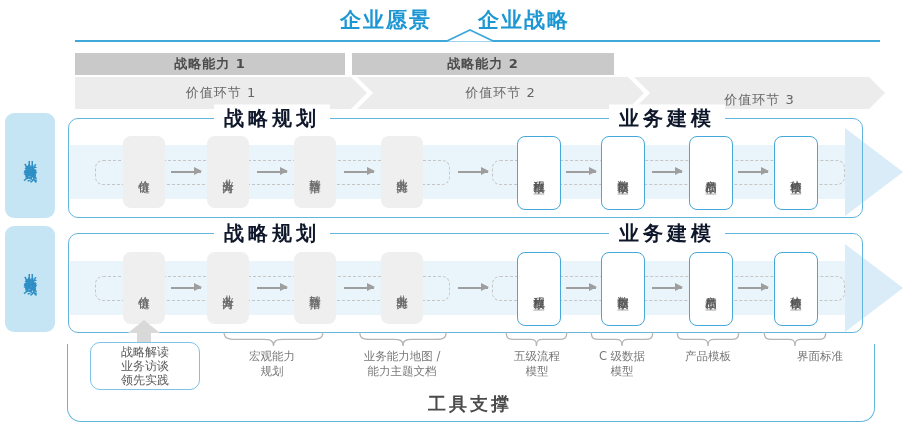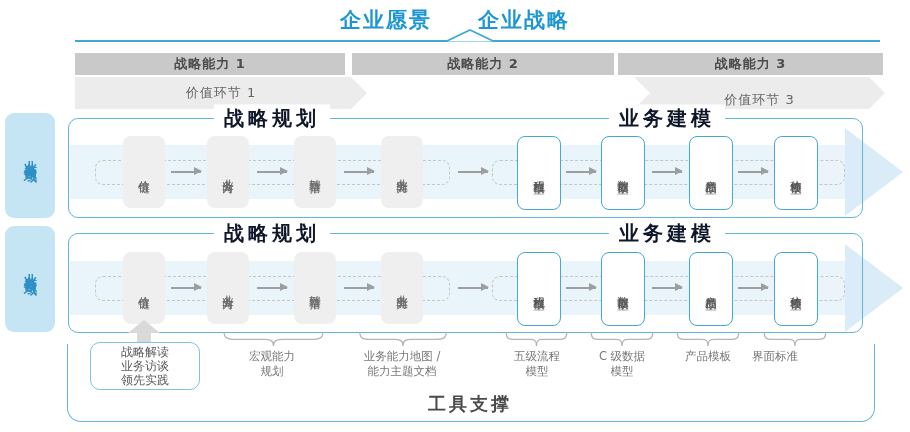--- a/index.html
+++ b/index.html
@@ -64,26 +64,26 @@
   <svg class="abs" style="left:446px;top:29px;" width="48" height="13">
     <path d="M0,12.5 L24,1 L48,12.5" fill="#ffffff" stroke="#3fa8da" stroke-width="1.6"></path>
   </svg>
 
   <div class="abs bar" style="left:75px;width:270px;">
       <span>战略能力 1</span>
     </div>
   <div class="abs bar" style="left:352px;width:262px;">
       <span>战略能力 2</span>
     </div>
-  <div class="abs bar" style="left:618px;width:265px;">
-      <span>战略能力 3</span>
-    </div>
 
   <div class="abs chev chev-first" style="left:75px;width:292px;">
       <span>价值环节 1</span>
+    </div>
+  <div class="abs chev chev-mid" style="left:357px;width:287px;">
+      <span>价值环节 2</span>
     </div>
   <div class="abs chev chev-mid" style="left:634px;width:251px;align-items:flex-end;">
       <span>价值环节 3</span>
     </div>
 
   <div class="abs vlabel" style="left:5px;top:113px;height:105px;">业务领域 1</div>
   <div class="abs vlabel" style="left:5px;top:226px;height:106px;">业务领域 2</div>
 
   <div class="abs band" style="top:145px;"></div>
   <div class="abs bandhead" style="top:128px;"></div>
@@ -177,19 +177,19 @@
     <div>五级流程</div>
     <div>模型</div>
   </div>
   <div class="abs dtext" style="left:552px;">
     <div>C 级数据</div>
     <div>模型</div>
   </div>
   <div class="abs dtext" style="left:638px;">
     <div>产品模板</div>
   </div>
-  <div class="abs dtext" style="left:705px;">
+  <div class="abs dtext" style="left:750px;">
     <div>界面标准</div>
   </div>
 
   <div class="abs footer-title">工具支撑</div>
 
 </div>
 
 </body></html>

